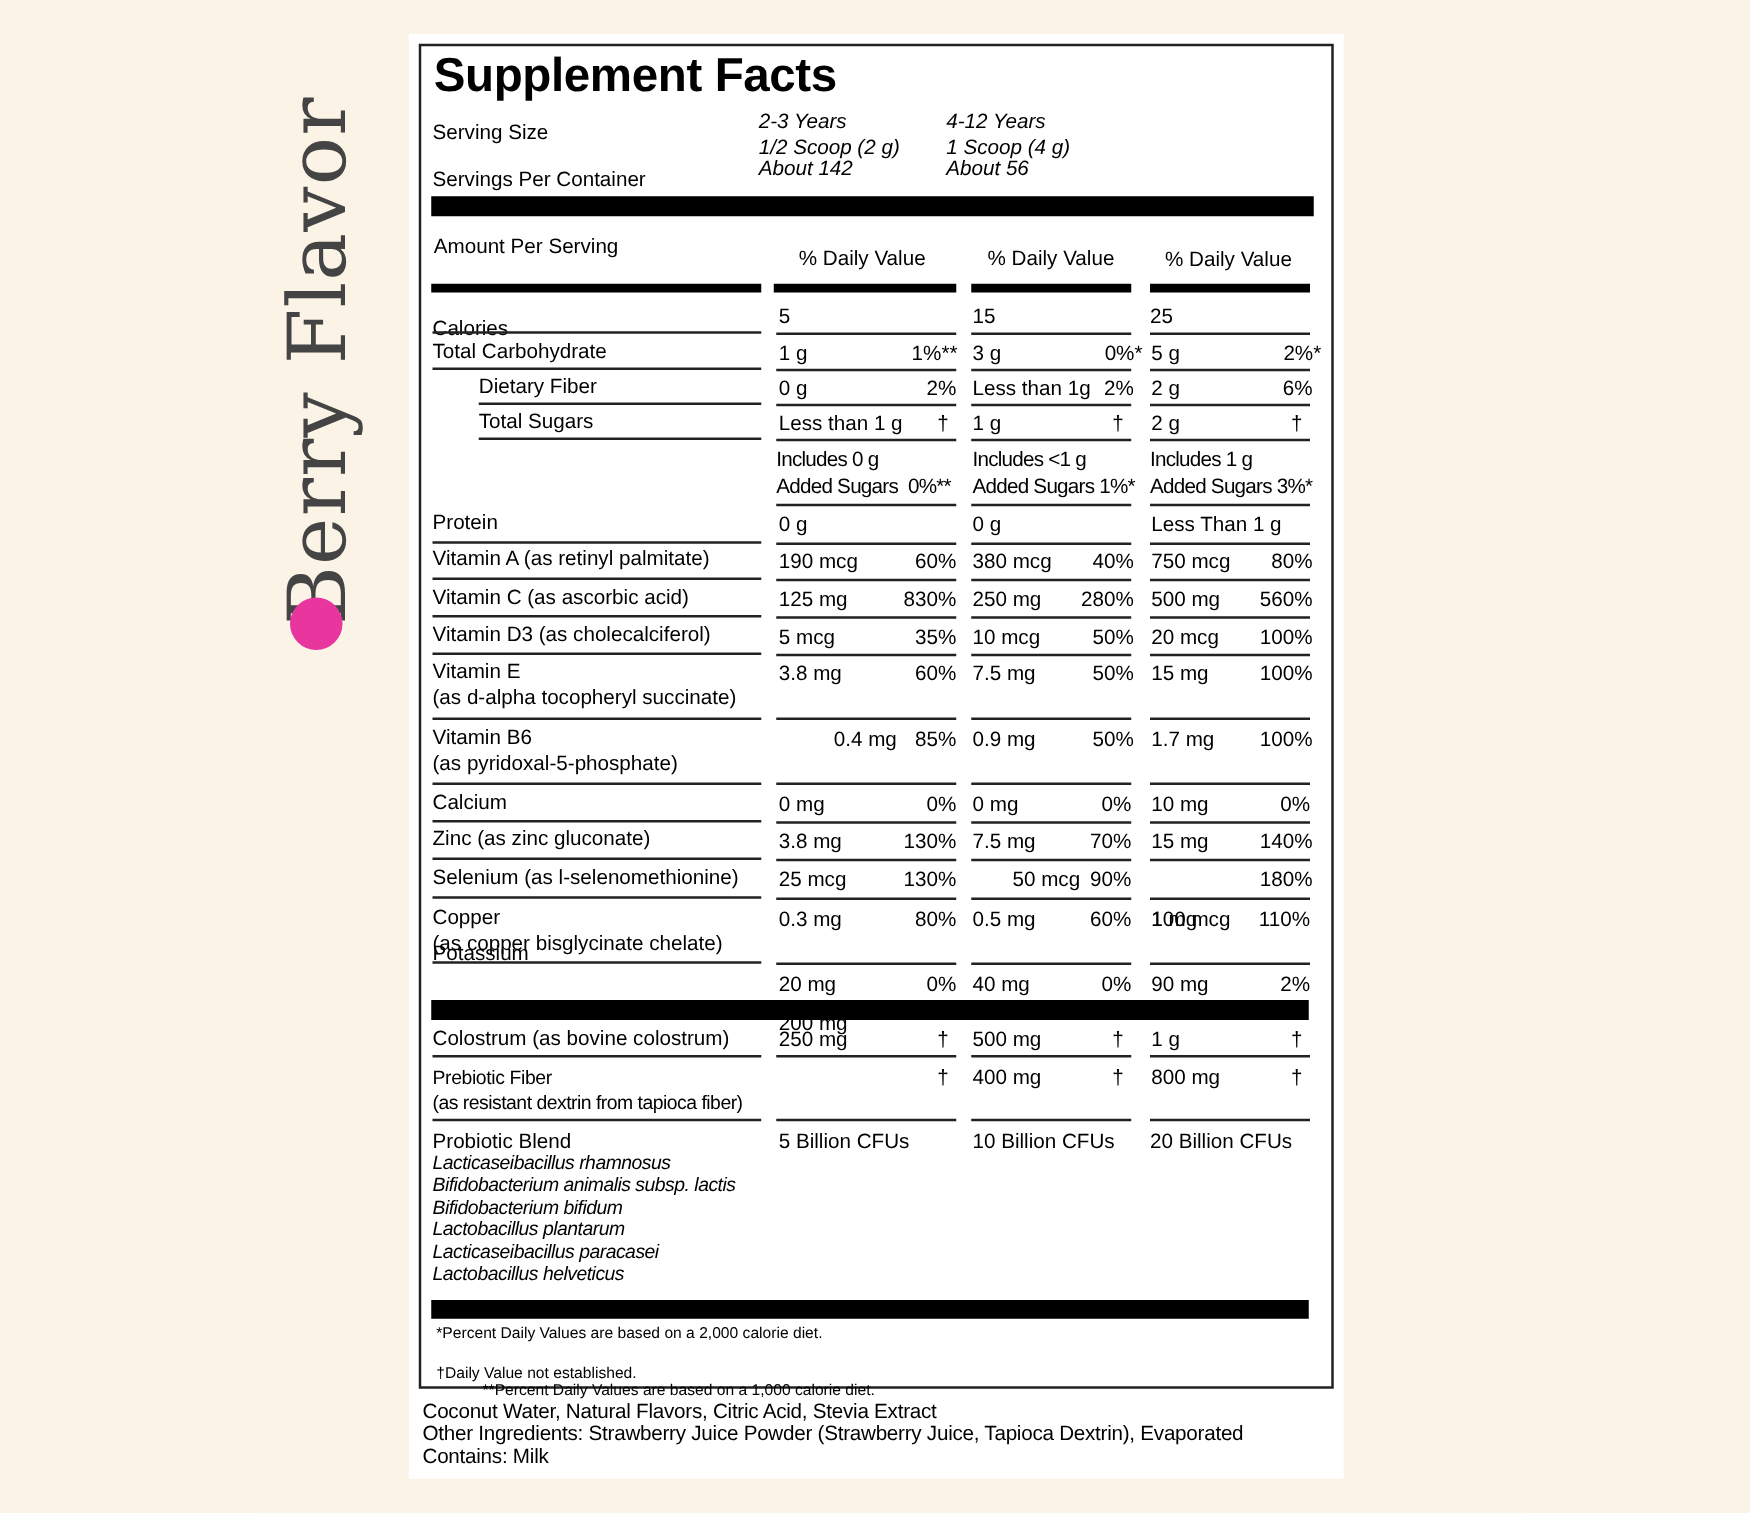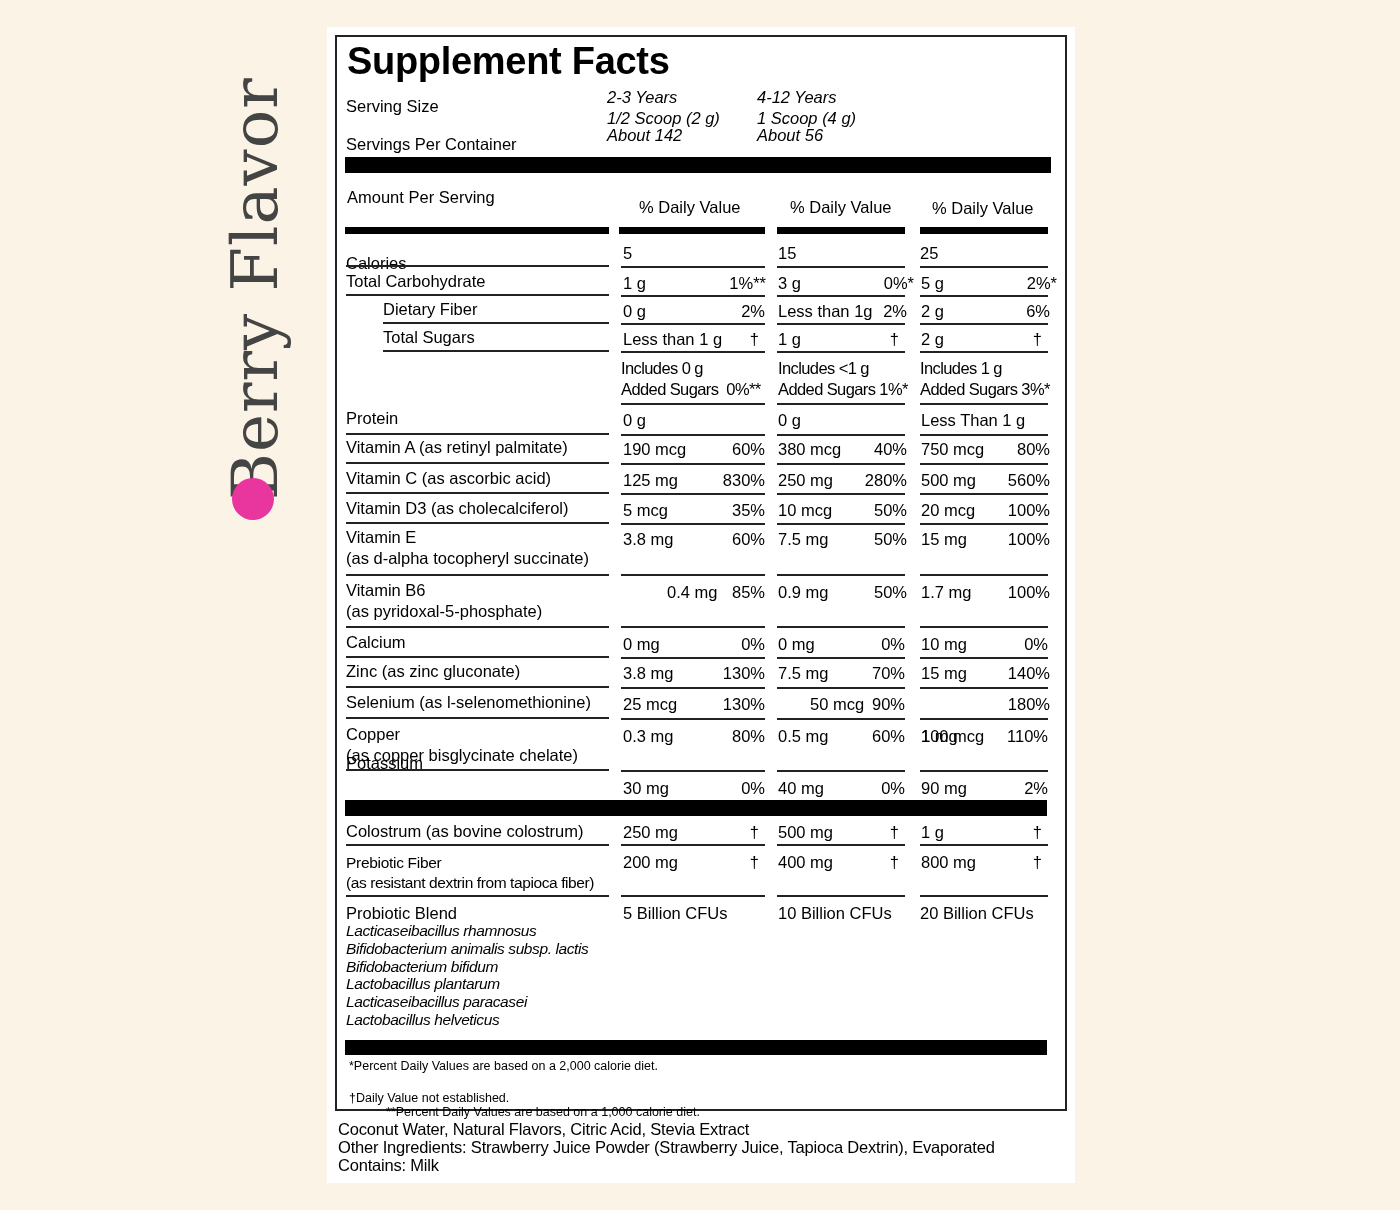--- a/index.html
+++ b/index.html
@@ -256,21 +256,21 @@
     <div class="txt" style="left:441px;top:689px;">0.5 mg</div>
     <div class="txt r" style="left:500px;top:689px;width:68px;">60%</div>
     <div class="txt" style="left:584px;top:689px;">1 mg</div>
     <div class="txt r" style="left:640px;top:689px;width:71px;">110%</div>
     <div class="line" style="left:9px;top:732px;width:263px;"></div>
     <div class="line" style="left:284px;top:733px;width:144px;"></div>
     <div class="line" style="left:440px;top:733px;width:128px;"></div>
     <div class="line" style="left:583px;top:733px;width:128px;"></div>
 
     <div class="txt" style="left:9px;top:716px;">Potassium</div>
-    <div class="txt" style="left:286px;top:741px;">30 mg</div>
+    <div class="txt" style="left:286px;top:741px;">20 mg</div>
     <div class="txt r" style="left:350px;top:741px;width:78px;">0%</div>
     <div class="txt" style="left:441px;top:741px;">40 mg</div>
     <div class="txt r" style="left:500px;top:741px;width:68px;">0%</div>
     <div class="txt" style="left:584px;top:741px;">90 mg</div>
     <div class="txt r" style="left:640px;top:741px;width:71px;">2%</div>
 
     <div class="thickbar" style="left:8px;top:763px;width:702px;height:16px;"></div>
 
     <div class="txt" style="left:9px;top:784px;">Colostrum (as bovine colostrum)</div>
     <div class="txt" style="left:286px;top:785px;">250 mg</div>
@@ -279,21 +279,21 @@
     <div class="txt r" style="left:530px;top:785px;width:32px;">†</div>
     <div class="txt" style="left:584px;top:785px;">1 g</div>
     <div class="txt r" style="left:673px;top:785px;width:32px;">†</div>
     <div class="line" style="left:9px;top:807px;width:263px;"></div>
     <div class="line" style="left:284px;top:807px;width:144px;"></div>
     <div class="line" style="left:440px;top:807px;width:128px;"></div>
     <div class="line" style="left:583px;top:807px;width:128px;"></div>
 
     <div class="txt" style="left:9px;top:815px;font-size:15.5px;letter-spacing:-0.3px;">Prebiotic Fiber</div>
     <div class="txt" style="left:9px;top:835px;font-size:15.5px;letter-spacing:-0.4px;">(as resistant dextrin from tapioca fiber)</div>
-    <div class="txt" style="left:286px;top:815px;">200 mg</div>
+    <div class="txt" style="left:286px;top:772px;">200 mg</div>
     <div class="txt r" style="left:390px;top:815px;width:32px;">†</div>
     <div class="txt" style="left:441px;top:815px;">400 mg</div>
     <div class="txt r" style="left:530px;top:815px;width:32px;">†</div>
     <div class="txt" style="left:584px;top:815px;">800 mg</div>
     <div class="txt r" style="left:673px;top:815px;width:32px;">†</div>
     <div class="line" style="left:9px;top:858px;width:263px;"></div>
     <div class="line" style="left:284px;top:858px;width:144px;"></div>
     <div class="line" style="left:440px;top:858px;width:128px;"></div>
     <div class="line" style="left:583px;top:858px;width:128px;"></div>
 

